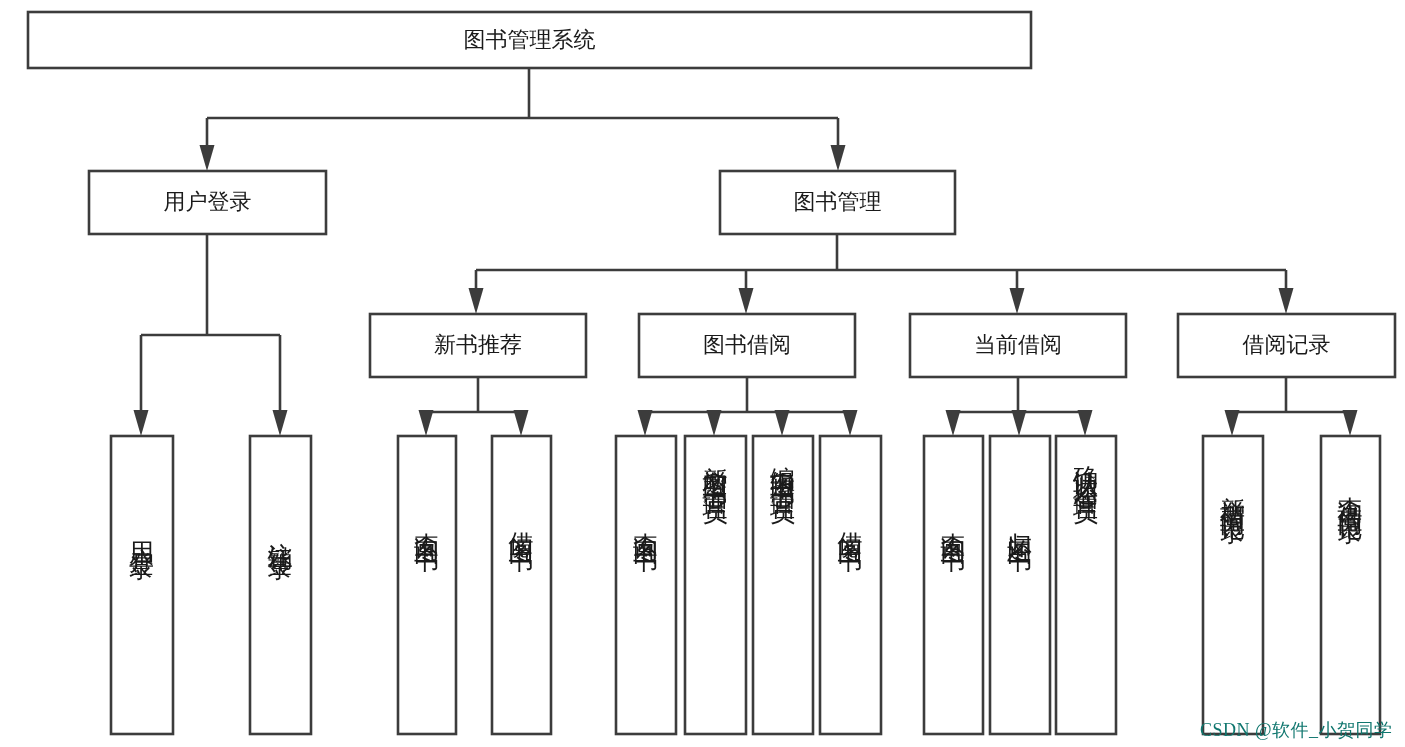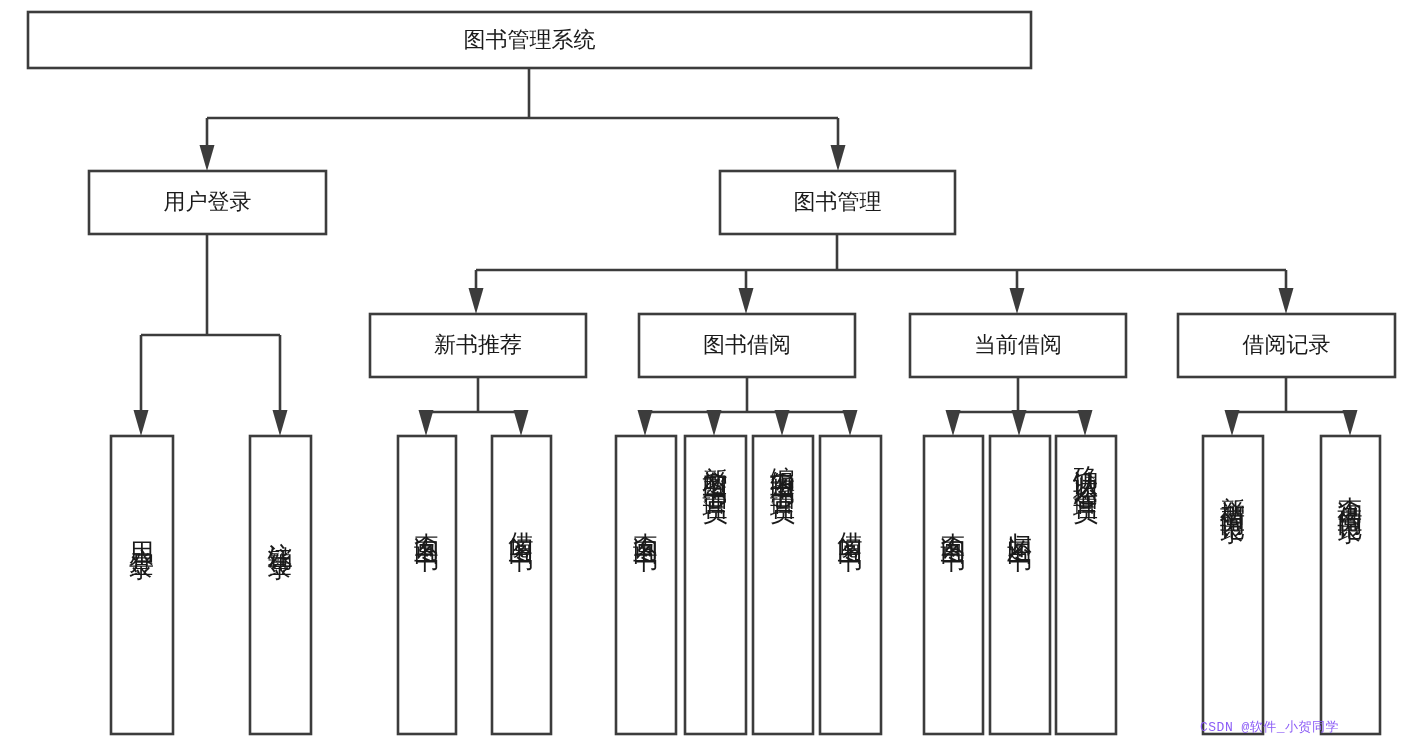--- a/index.html
+++ b/index.html
@@ -25,23 +25,23 @@
     font-size:25px;
     line-height:1.04;
     letter-spacing:5px;
     color:#1a1a1a;
     white-space:nowrap;
     pointer-events:none;
     text-align:left;
   }
   .watermark{
     position:absolute;
-    font-family:Liberation Mono, monospace;
-    font-size:13px;
-    color:#8b5cf6;
+    font-family:Liberation Serif, serif;
+    font-size:18px;
+    color:#0f766e;
     white-space:nowrap;
     letter-spacing:0.5px;
   }
 </style>
 </head>
 <body>
 
 <div id="diagram-root">
 
   <svg id="diagram-svg" viewBox="0 0 1405 747" xmlns="http://www.w3.org/2000/svg">

